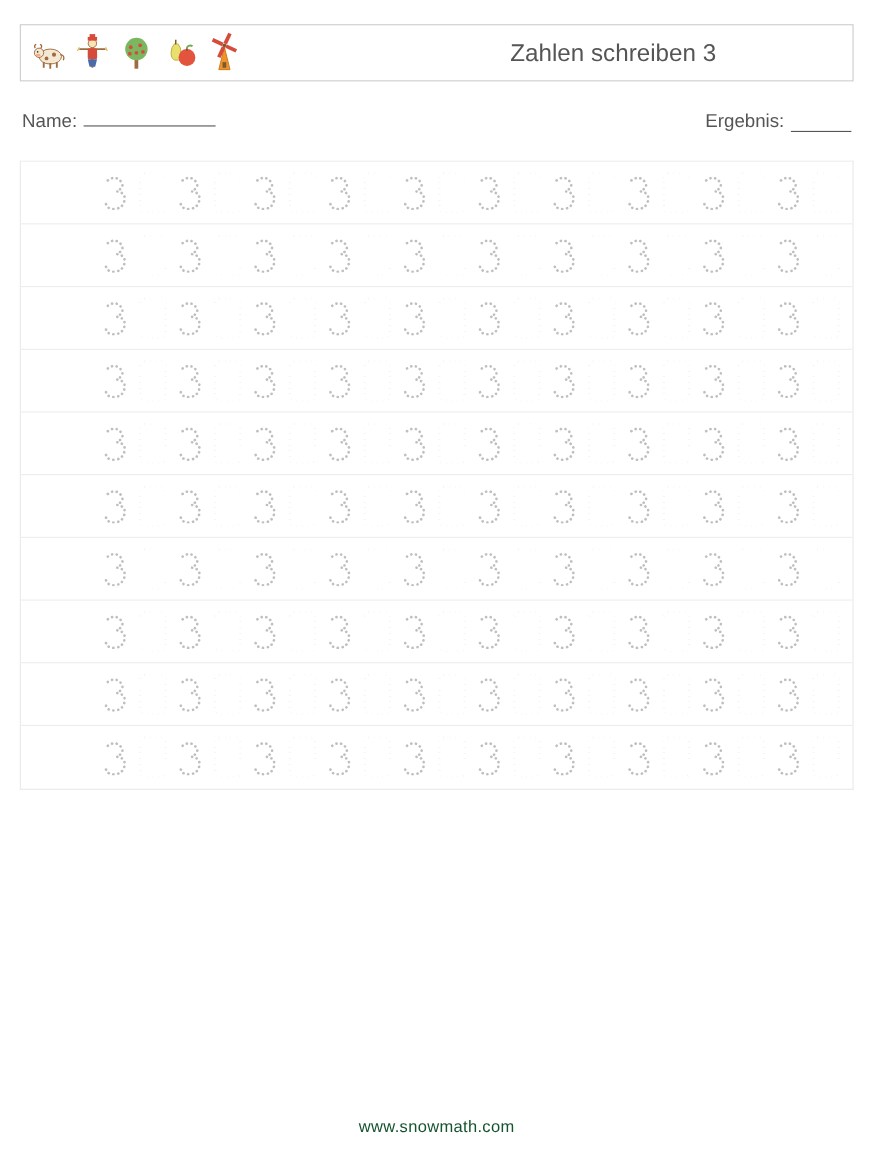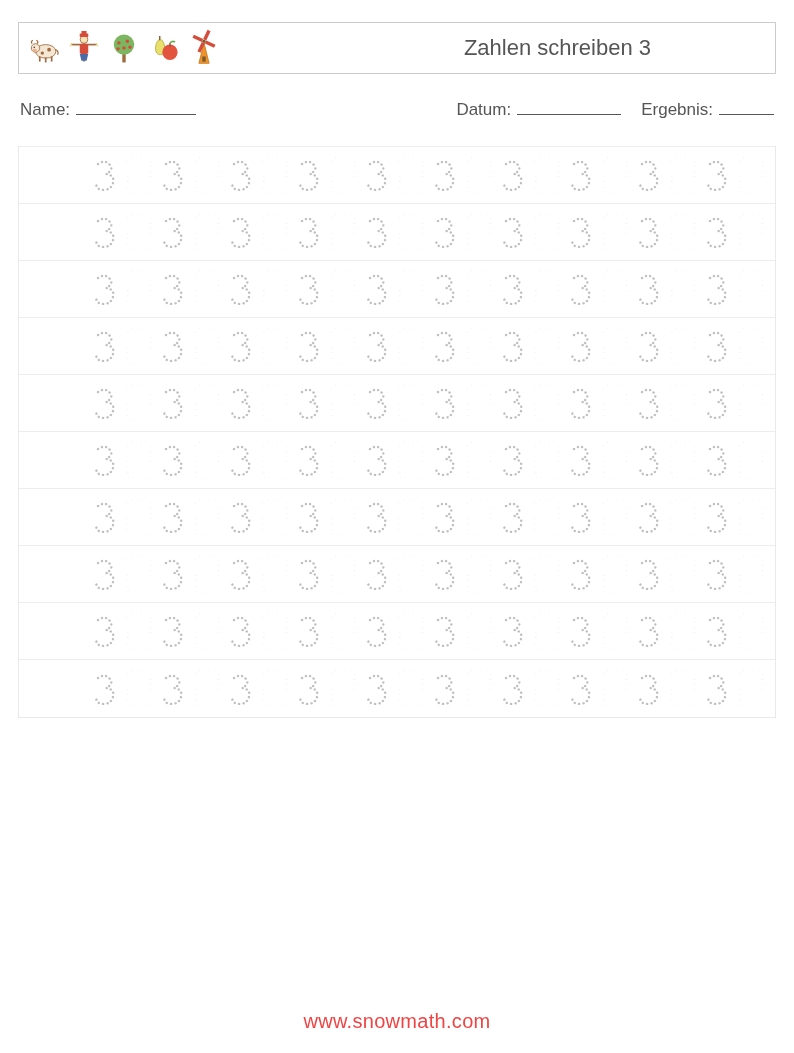--- a/index.html
+++ b/index.html
@@ -83,22 +83,22 @@
     width:28px;height:40px;
     display:flex;align-items:center;justify-content:center;
   }
   .digit-3 svg{width:22px;height:32px;}
 
   
   .footer{
     position:absolute;
     bottom:20px;left:0;right:0;
     text-align:center;
-    font-size:20px;
-    color:#ef4444;
+    font-size:15px;
+    color:#14532d;
     letter-spacing:0.3px;
   }
 </style>
 </head>
 <body>
 
 <div class="page">
 
   <div class="banner">
     <div class="icon-row">
@@ -168,25 +168,21 @@
     </div>
     <div class="banner-title">Zahlen schreiben 3</div>
   </div>
 
   <div class="meta-line">
     <div class="meta-left">
       <span>Name:</span>
       <span class="underline u-name"></span>
     </div>
     <div class="meta-right">
-      <span class="group">
-        <span>Datum:</span>
-        <span class="underline u-date"></span>
-      </span>
-      <span class="group" style="margin-left:14px;">
+      <span class="group" style="margin-left:14px;align-items:flex-end;">
         <span>Ergebnis:</span>
         <span class="underline u-res"></span>
       </span>
     </div>
   </div>
 
   <div class="grid" id="tracing-grid">
       <div class="grid-row">
         <span class="cell digit-3">
           <svg viewBox="0 0 22 32">

